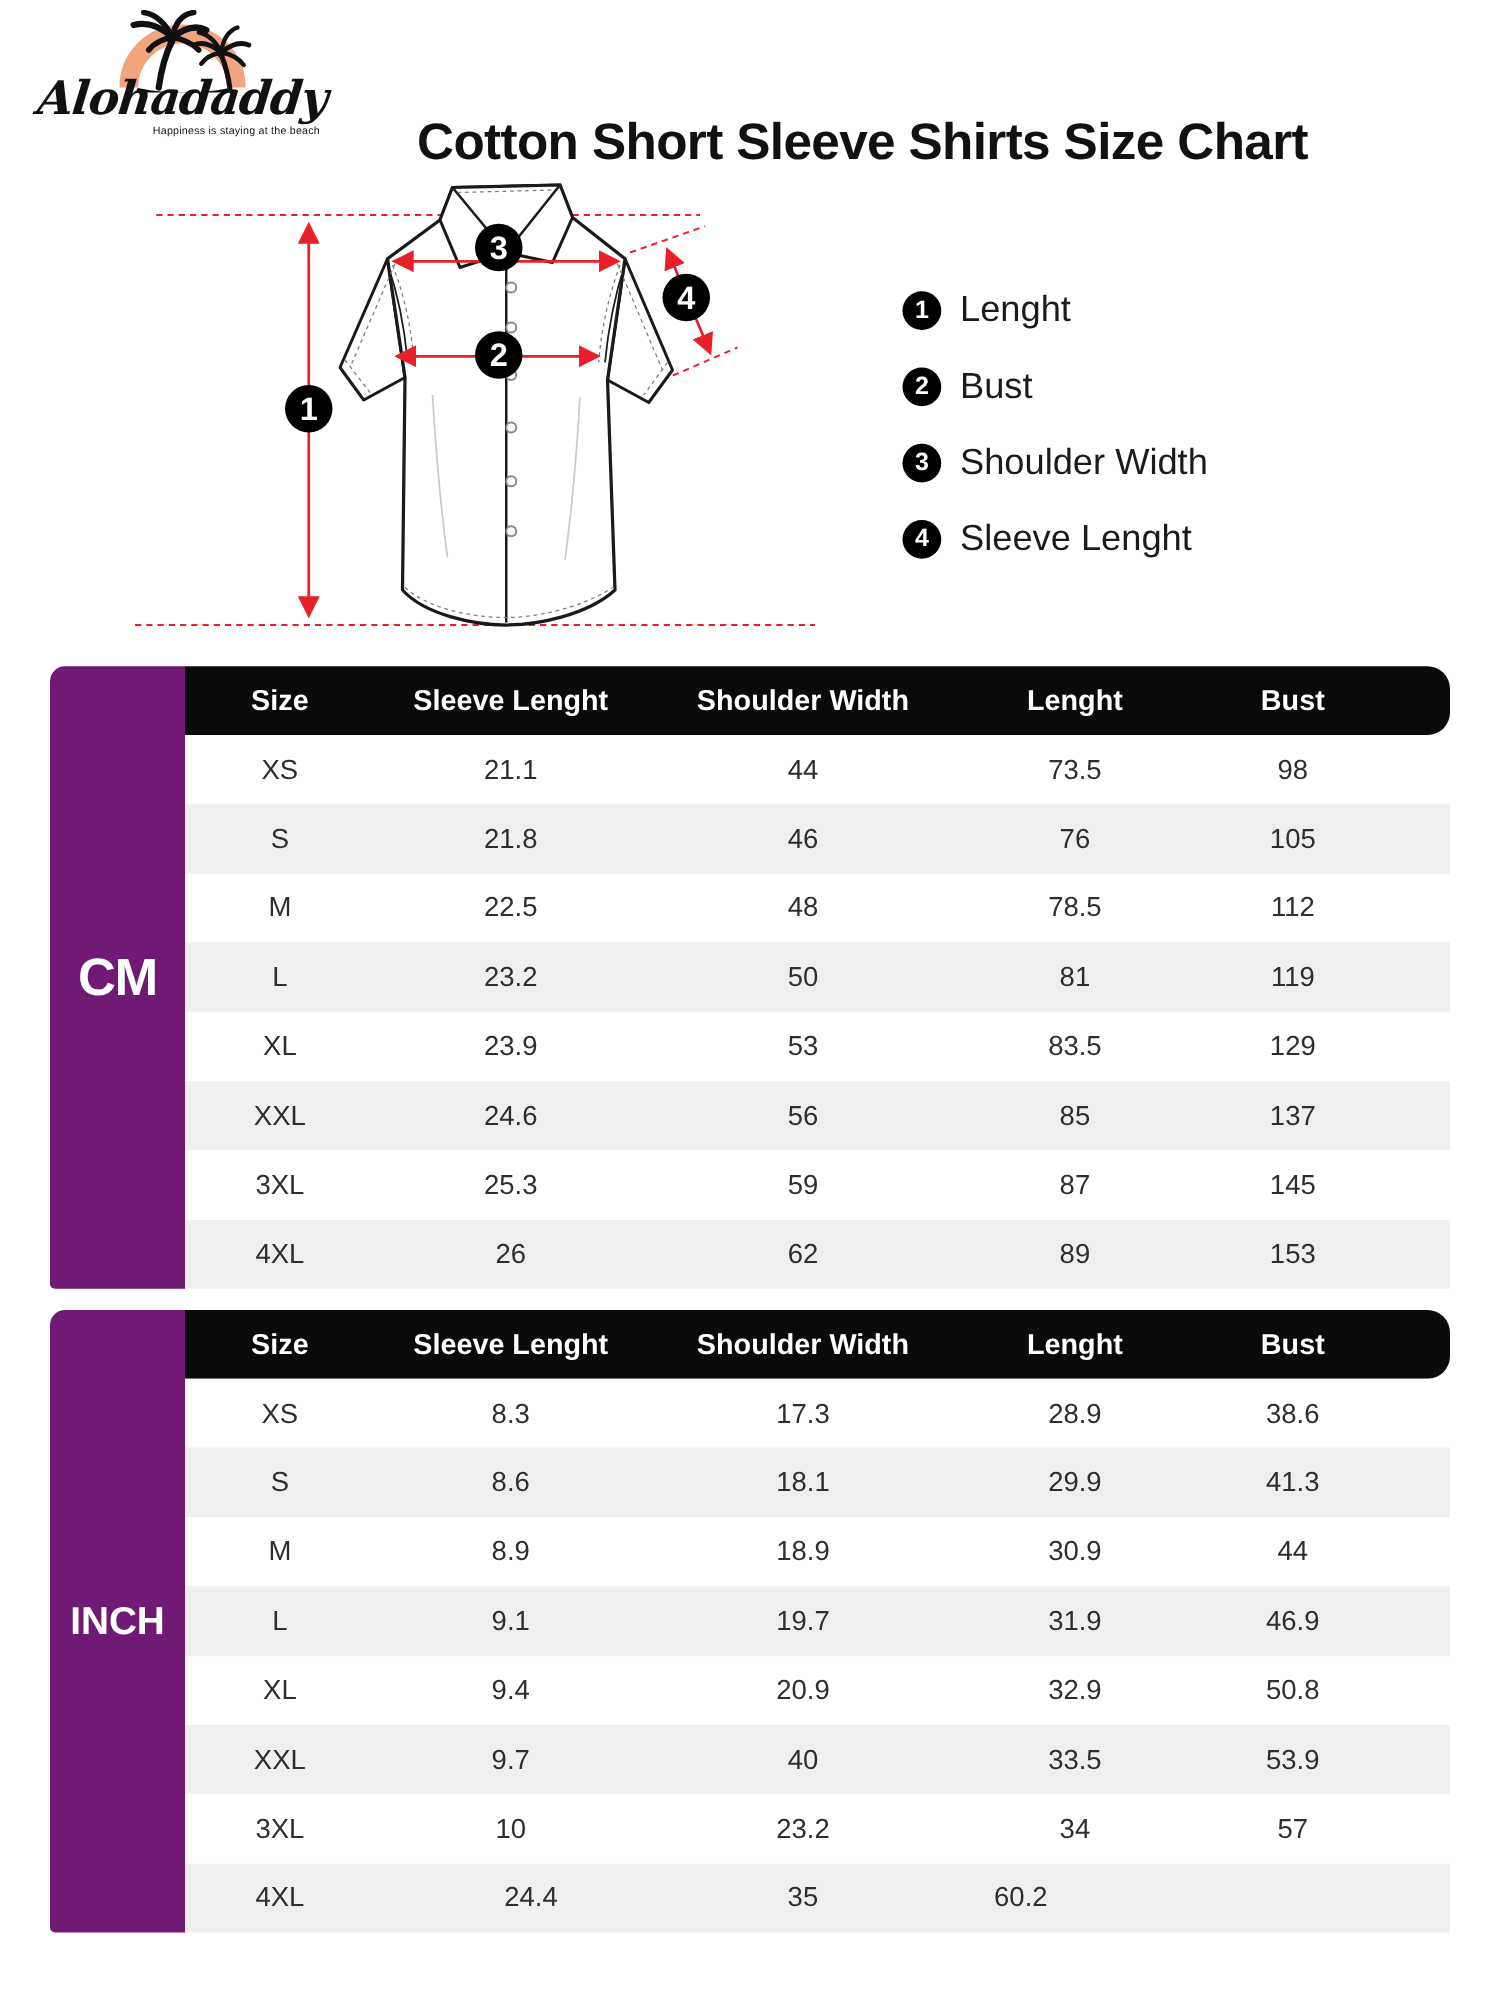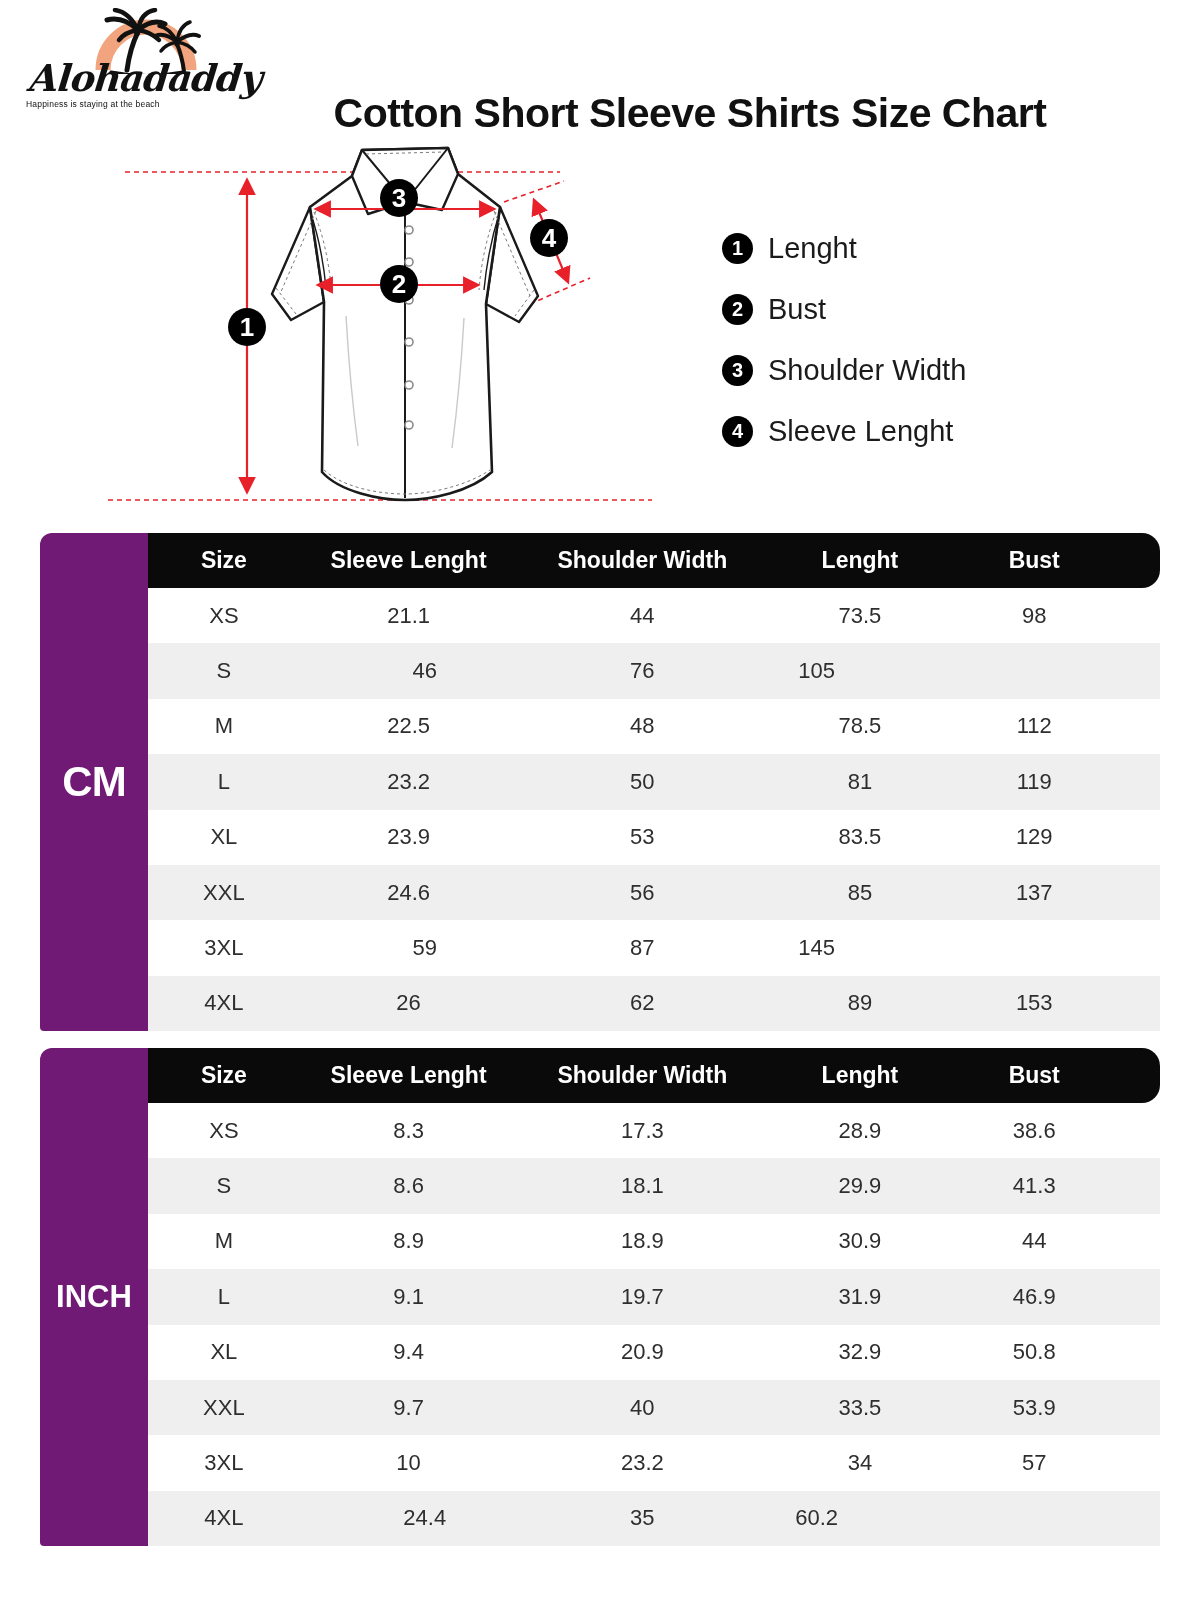--- a/index.html
+++ b/index.html
@@ -5,21 +5,21 @@
   html,body{margin:0;padding:0;background:#fff;}
   .page{position:relative;width:1200px;height:1600px;background:#ffffff;overflow:hidden;
         font-family:"Liberation Sans",sans-serif;color:#1c1c1c;}
 
   
   .logo{position:absolute;left:26px;top:8px;width:240px;height:116px;}
   .logo-icon{display:block;margin:0 auto;}
   .logo-word{font-family:"DejaVu Serif",serif;font-style:italic;font-weight:700;
              font-size:37px;letter-spacing:-1px;text-align:center;line-height:1;
              transform:skewX(-6deg);margin-top:-14px;color:#111;}
-  .logo-tagline{font-size:8.5px;padding-right:10px;margin-top:2px;color:#111;
+  .logo-tagline{font-size:8.5px;text-align:right;padding-right:10px;margin-top:2px;color:#111;
                 letter-spacing:.2px;}
   .page-title{position:absolute;left:250px;right:70px;top:63px;text-align:center;
               font-size:41px;font-weight:600;color:#111;letter-spacing:-.5px;}
 
   
   .diagram-svg{position:absolute;left:100px;top:136px;}
   .legend{position:absolute;left:722px;top:232px;}
   .legend-item{display:flex;align-items:center;height:32px;margin-bottom:29px;}
   .legend-badge{width:31px;height:31px;border-radius:50%;background:#000;color:#fff;
                 display:flex;align-items:center;justify-content:center;
@@ -187,20 +187,21 @@
         </div>
         <div class="trow">
           <div class="td c0">XS</div>
           <div class="td c1">21.1</div>
           <div class="td c2">44</div>
           <div class="td c3">73.5</div>
           <div class="td c4">98</div>
         </div>
         <div class="trow alt">
           <div class="td c0">S</div>
+          <div class="td c1">21.8</div>
           <div class="td c2">46</div>
           <div class="td c3">76</div>
           <div class="td c4">105</div>
         </div>
         <div class="trow">
           <div class="td c0">M</div>
           <div class="td c1">22.5</div>
           <div class="td c2">48</div>
           <div class="td c3">78.5</div>
           <div class="td c4">112</div>
@@ -221,20 +222,21 @@
         </div>
         <div class="trow alt">
           <div class="td c0">XXL</div>
           <div class="td c1">24.6</div>
           <div class="td c2">56</div>
           <div class="td c3">85</div>
           <div class="td c4">137</div>
         </div>
         <div class="trow">
           <div class="td c0">3XL</div>
+          <div class="td c1">25.3</div>
           <div class="td c2">59</div>
           <div class="td c3">87</div>
           <div class="td c4">145</div>
         </div>
         <div class="trow alt">
           <div class="td c0">4XL</div>
           <div class="td c1">26</div>
           <div class="td c2">62</div>
           <div class="td c3">89</div>
           <div class="td c4">153</div>

